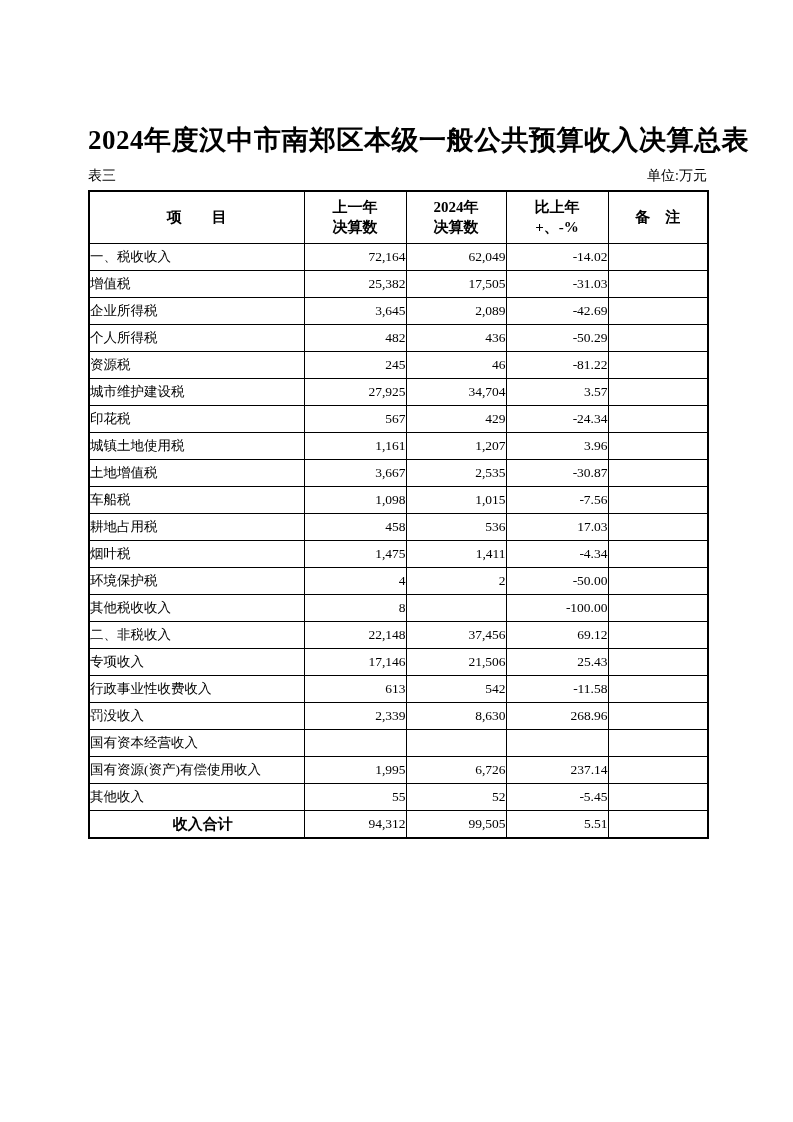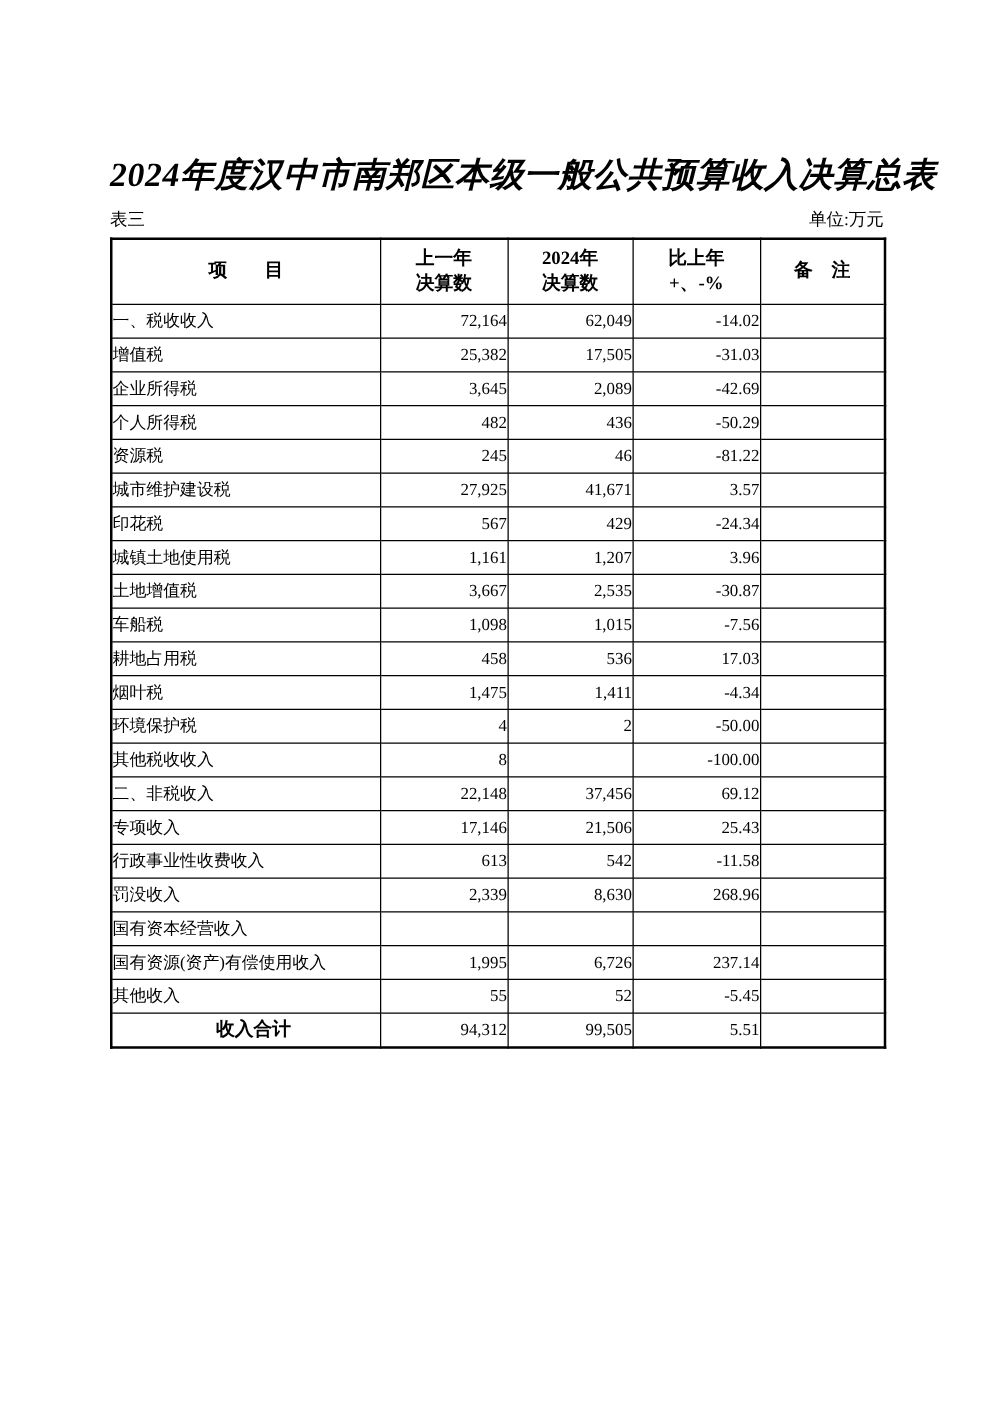--- a/index.html
+++ b/index.html
@@ -16,21 +16,20 @@
     overflow: hidden;
   }
   .doc-title {
     position: absolute;
     left: 88px; top: 122px; width: 619px;
     text-align: center;
     font-size: 27px;
     font-weight: 700;
     white-space: nowrap;
     letter-spacing: 0.5px;
-    font-style: italic;
   }
   .meta-row {
     position: absolute;
     left: 88px; top: 167px; width: 619px;
     display: flex;
     justify-content: space-between;
     align-items: flex-end;
     font-size: 14px;
   }
   table.budget {
@@ -145,21 +144,21 @@
         <tr class="sub">
     <td class="c-item">资源税</td>
     <td class="c-num">245</td>
     <td class="c-num">46</td>
     <td class="c-pct">-81.22</td>
     <td class="c-remark"></td>
   </tr>
         <tr class="sub">
     <td class="c-item">城市维护建设税</td>
     <td class="c-num">27,925</td>
-    <td class="c-num">41,671</td>
+    <td class="c-num">34,704</td>
     <td class="c-pct">3.57</td>
     <td class="c-remark"></td>
   </tr>
         <tr class="sub">
     <td class="c-item">印花税</td>
     <td class="c-num">567</td>
     <td class="c-num">429</td>
     <td class="c-pct">-24.34</td>
     <td class="c-remark"></td>
   </tr>

